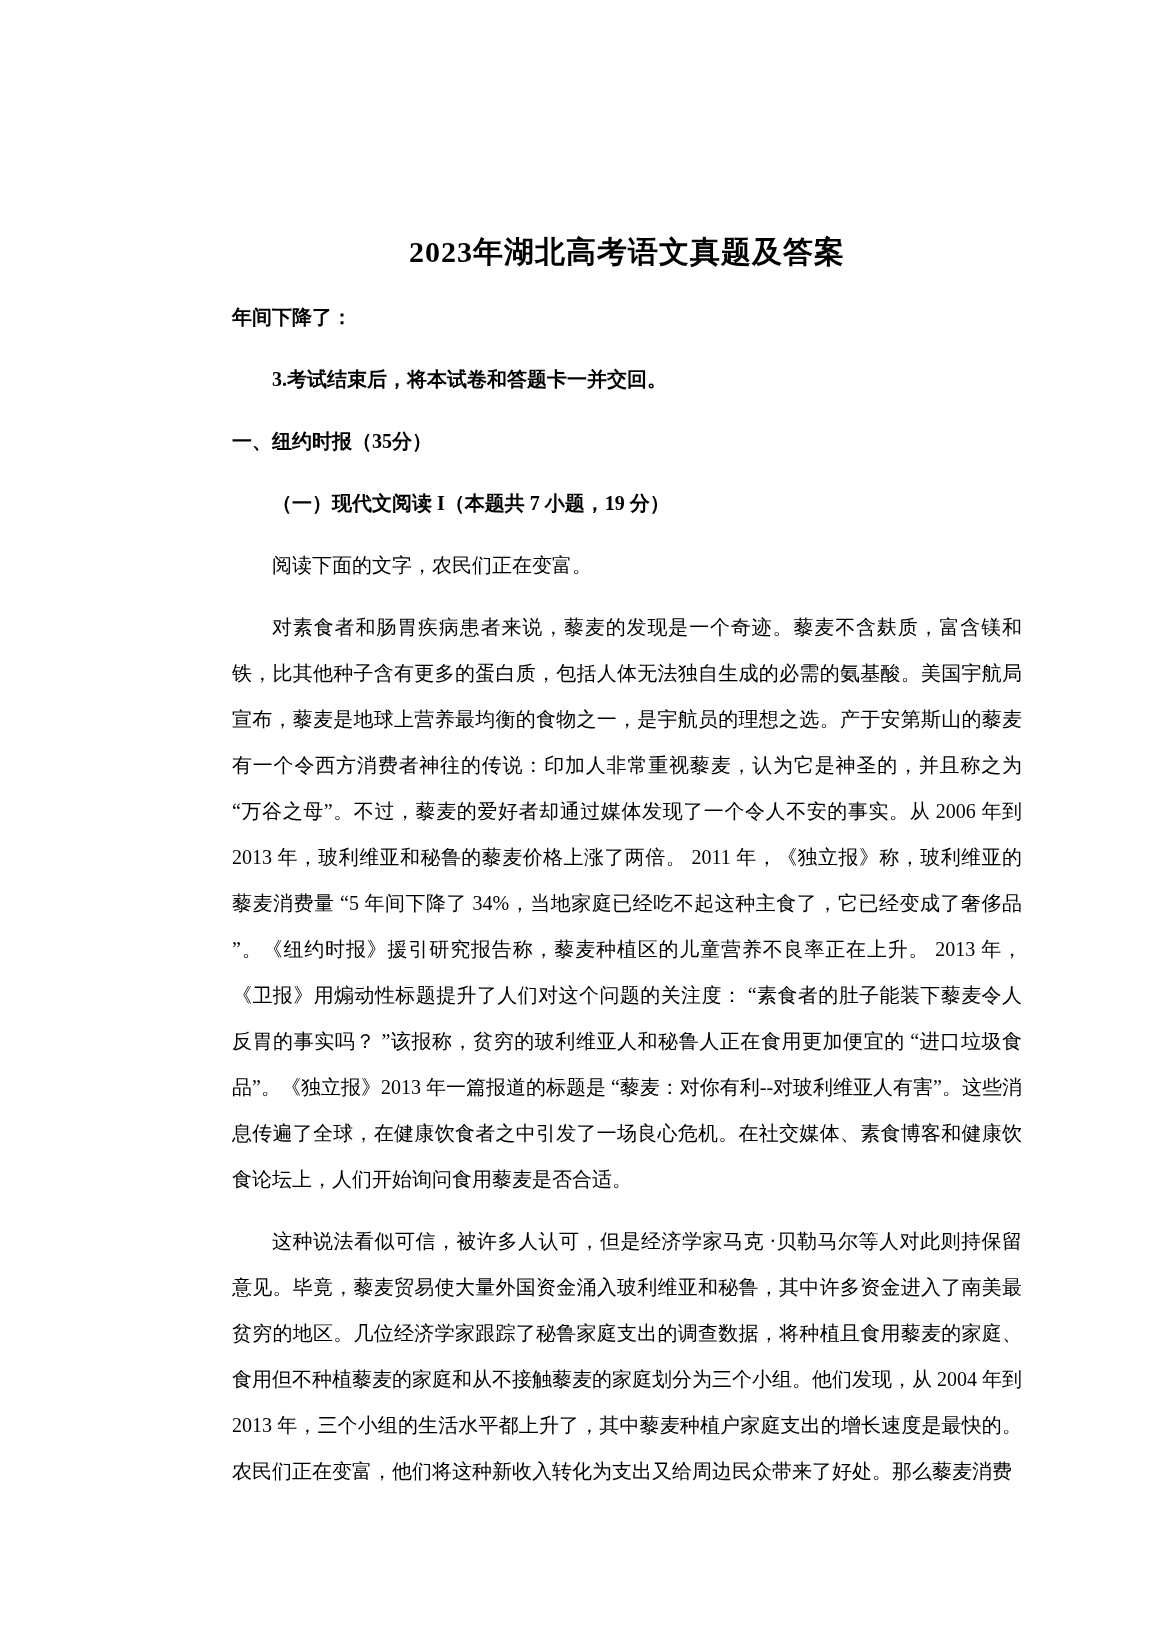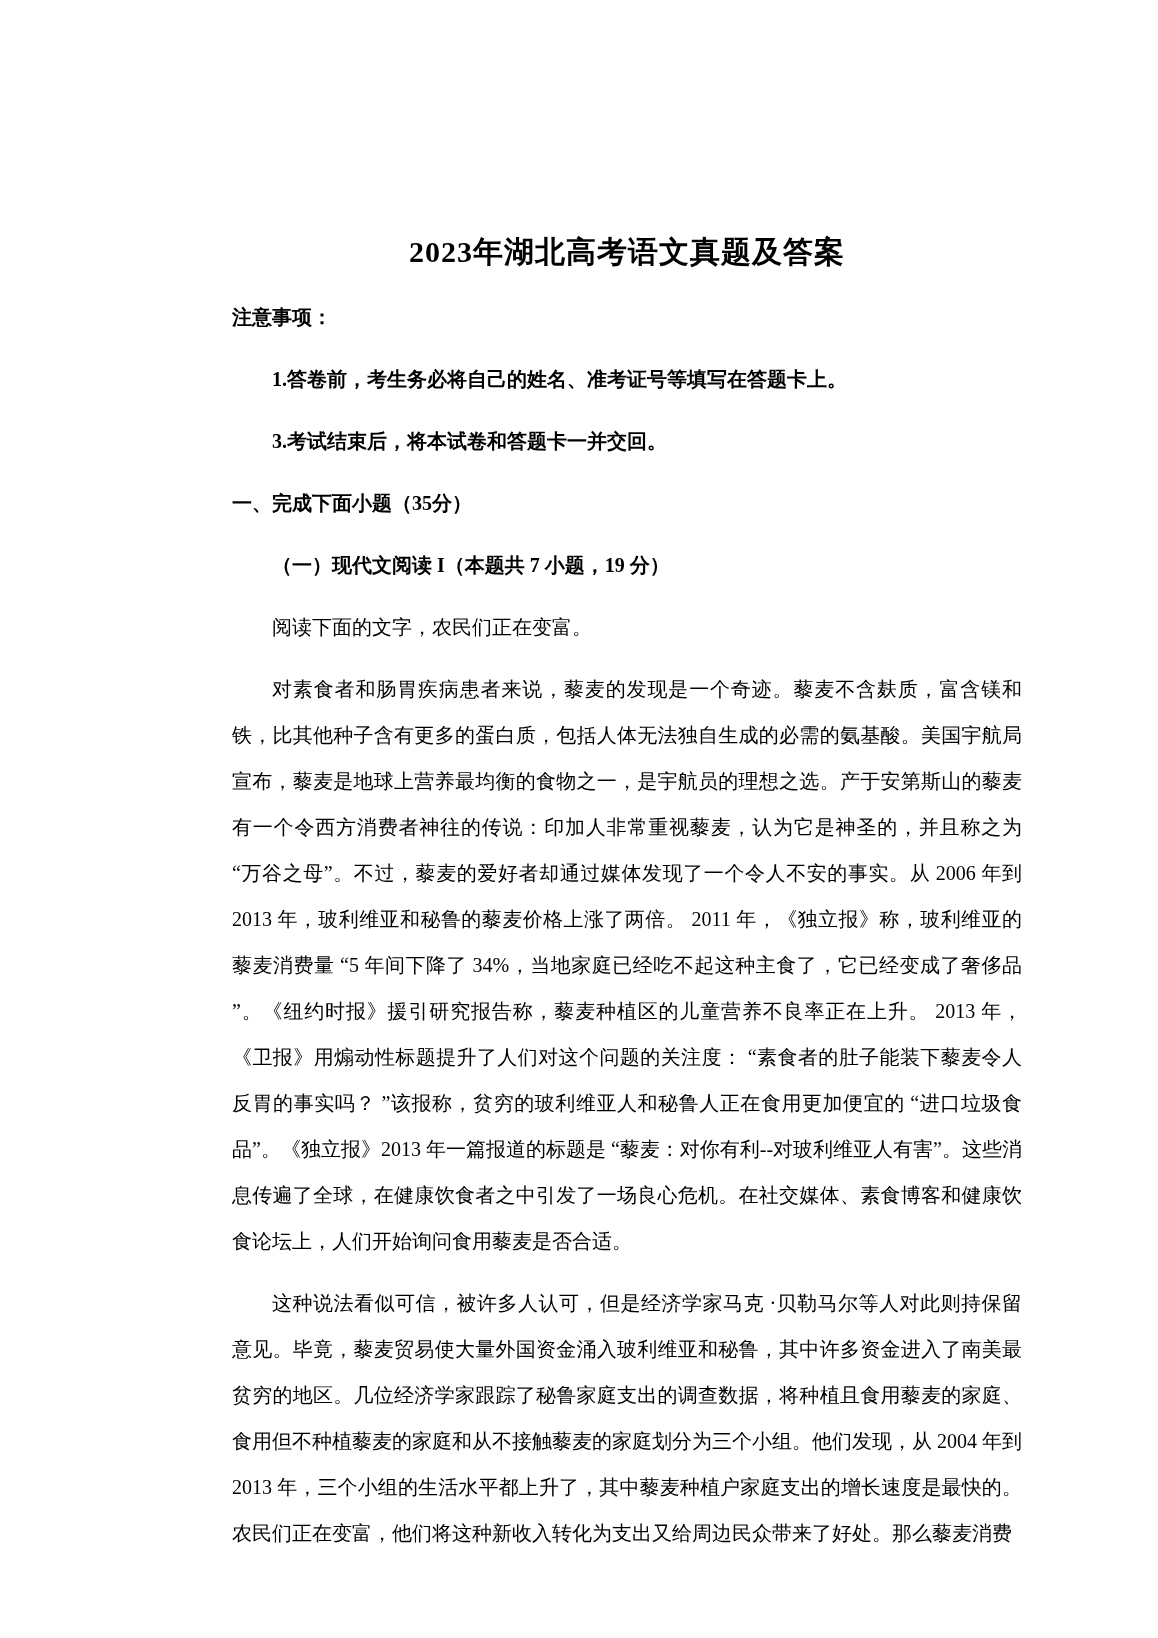--- a/index.html
+++ b/index.html
@@ -33,28 +33,27 @@
   .bold { font-weight: bold; }
   .indent { text-indent: 2em; }
 </style>
 </head>
 <body>
 
 <div class="page">
 
   <h1 class="doc-title">2023年湖北高考语文真题及答案</h1>
 
-  <p class="para bold">注意事项：</p>
+  <p class="para bold">年间下降了：</p>
 
-  <p class="para bold indent">1.答卷前，考生务必将自己的姓名、准考证号等填写在答题卡上。</p>
 
 
   <p class="para bold indent">3.考试结束后，将本试卷和答题卡一并交回。</p>
 
-  <p class="para bold">一、完成下面小题（35分）</p>
+  <p class="para bold">一、纽约时报（35分）</p>
 
   <p class="para bold indent">（一）现代文阅读 I（本题共 7 小题，19 分）</p>
 
   <p class="para indent">阅读下面的文字，农民们正在变富。</p>
 
   <p class="para indent">对素食者和肠胃疾病患者来说，藜麦的发现是一个奇迹。藜麦不含麸质，富含镁和铁，比其他种子含有更多的蛋白质，包括人体无法独自生成的必需的氨基酸。美国宇航局宣布，藜麦是地球上营养最均衡的食物之一，是宇航员的理想之选。产于安第斯山的藜麦有一个令西方消费者神往的传说：印加人非常重视藜麦，认为它是神圣的，并且称之为 “万谷之母”。不过，藜麦的爱好者却通过媒体发现了一个令人不安的事实。从 2006 年到 2013 年，玻利维亚和秘鲁的藜麦价格上涨了两倍。 2011 年，《独立报》称，玻利维亚的藜麦消费量 “5 年间下降了 34%，当地家庭已经吃不起这种主食了，它已经变成了奢侈品 ”。《纽约时报》援引研究报告称，藜麦种植区的儿童营养不良率正在上升。 2013 年，《卫报》用煽动性标题提升了人们对这个问题的关注度： “素食者的肚子能装下藜麦令人反胃的事实吗？ ”该报称，贫穷的玻利维亚人和秘鲁人正在食用更加便宜的 “进口垃圾食品”。《独立报》2013 年一篇报道的标题是 “藜麦：对你有利--对玻利维亚人有害”。这些消息传遍了全球，在健康饮食者之中引发了一场良心危机。在社交媒体、素食博客和健康饮食论坛上，人们开始询问食用藜麦是否合适。</p>
 
   <p class="para indent">这种说法看似可信，被许多人认可，但是经济学家马克 ·贝勒马尔等人对此则持保留意见。毕竟，藜麦贸易使大量外国资金涌入玻利维亚和秘鲁，其中许多资金进入了南美最贫穷的地区。几位经济学家跟踪了秘鲁家庭支出的调查数据，将种植且食用藜麦的家庭、食用但不种植藜麦的家庭和从不接触藜麦的家庭划分为三个小组。他们发现，从 2004 年到 2013 年，三个小组的生活水平都上升了，其中藜麦种植户家庭支出的增长速度是最快的。农民们正在变富，他们将这种新收入转化为支出又给周边民众带来了好处。那么藜麦消费</p>
 
 </div>

